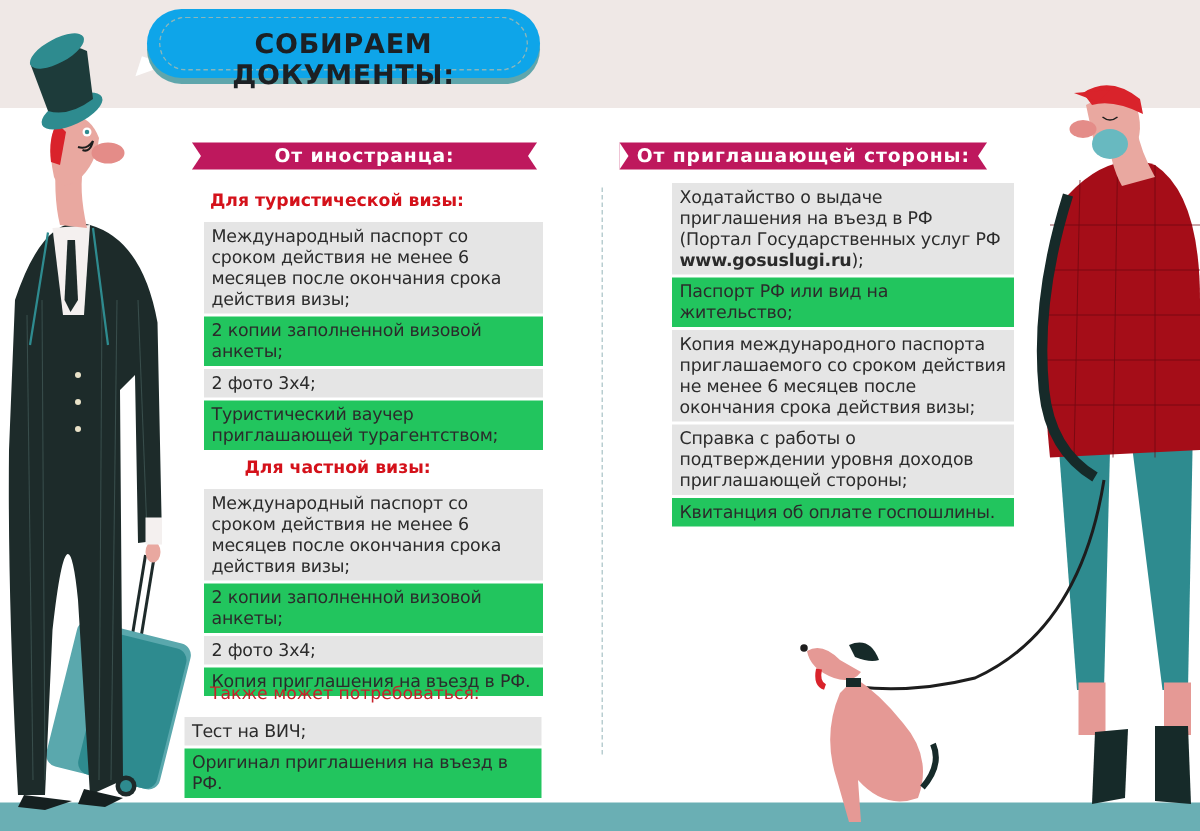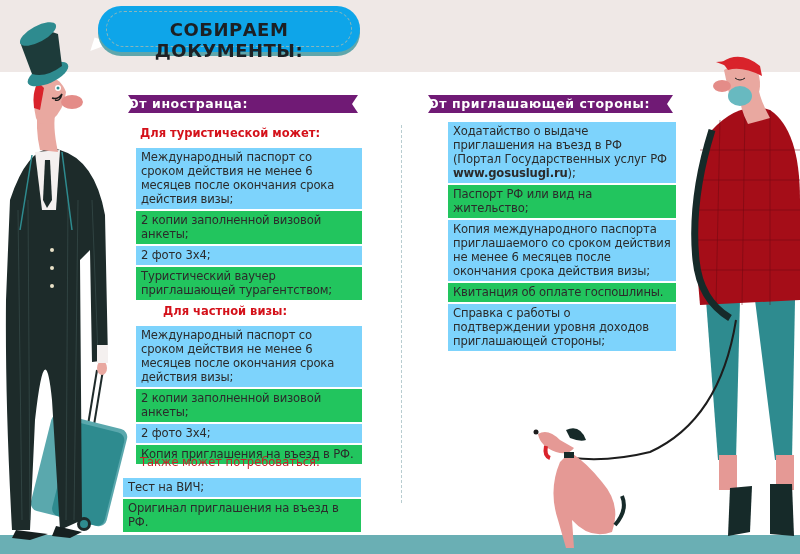--- a/index.html
+++ b/index.html
@@ -38,46 +38,46 @@
       transform: rotate(18deg);
     }
     .bubble-title {
       position: absolute; left: 0; right: 0; top: 13px; text-align: center;
       font-family: "DejaVu Sans", sans-serif; font-weight: bold; font-size: 18px;
       letter-spacing: 0.5px; color: #1c2024;
     }
 
     
     .ribbon {
-      position: absolute; height: 18px; background: #701a75; color: #fff;
-      font-weight: bold; font-size: 12.5px; line-height: 18px;
+      position: absolute; height: 18px; background: #be185d; color: #fff;
+      font-weight: bold; font-size: 12.5px; text-align: center; line-height: 18px;
       letter-spacing: 0.6px;
     }
     .ribbon::before, .ribbon::after {
       content: ""; position: absolute; top: 0; width: 0; height: 0;
       border-top: 9px solid transparent; border-bottom: 9px solid transparent;
     }
     .ribbon::before { left: 0; border-left: 6px solid #fff; }
     .ribbon::after { right: 0; border-right: 6px solid #fff; }
     .ribbon-left { left: 128px; top: 95px; width: 230px; }
-    .ribbon-right { left: 428px; top: 95px; width: 245px; }
+    .ribbon-right { left: 413px; top: 95px; width: 245px; }
 
     .section-heading {
       position: absolute; font-weight: bold; font-size: 11.5px; color: #d4111a;
     }
     .section-heading.plain { font-weight: normal; color: #c8202a; text-align: center; }
 
     .list { position: absolute; }
     .list-item {
       font-size: 11.6px; line-height: 14px; color: #2b2b2b;
       padding: 2px 5px 3px 5px; margin-bottom: 2px;
       font-family: "DejaVu Sans", sans-serif;
       letter-spacing: -0.15px;
     }
-    .list-item.odd { background: #7dd3fc; }
+    .list-item.odd { background: #e5e5e5; }
     .list-item.even { background: #22c55e; }
     .list-item b { font-weight: bold; }
 
     .divider {
       position: absolute; left: 401px; top: 125px; height: 378px; width: 0;
       border-left: 1.5px dashed #b8cdd0;
     }
 
     svg { position: absolute; overflow: visible; }
   </style>
@@ -89,21 +89,21 @@
 <div class="ground"></div>
 
 <div class="bubble-tail"></div>
 <div class="bubble">
   <div class="bubble-title">СОБИРАЕМ ДОКУМЕНТЫ:</div>
 </div>
 
 <div class="ribbon ribbon-left">От иностранца:</div>
 <div class="ribbon ribbon-right">От приглашающей стороны:</div>
 
-<div class="section-heading" style="left:140px; top:126px;">Для туристической может:</div>
+<div class="section-heading" style="left:140px; top:126px;">Для туристической визы:</div>
 <div class="list" style="left:136px; top:148px; width:226px;">
   <div class="list-item odd">Международный паспорт со сроком действия не менее 6 месяцев после окончания срока действия визы;</div>
   <div class="list-item even">2 копии заполненной визовой анкеты;</div>
   <div class="list-item odd">2 фото 3x4;</div>
   <div class="list-item even">Туристический ваучер приглашающей турагентством;</div>
 </div>
 
 <div class="section-heading" style="left:140px; top:304px;margin-left:23px;">Для частной визы:</div>
 <div class="list" style="left:136px; top:326px; width:226px;">
   <div class="list-item odd">Международный паспорт со сроком действия не менее 6 месяцев после окончания срока действия визы;</div>
@@ -117,22 +117,22 @@
   <div class="list-item odd">Тест на ВИЧ;</div>
   <div class="list-item even">Оригинал приглашения на въезд в РФ.</div>
 </div>
 
 <div class="divider"></div>
 
 <div class="list" style="left:448px; top:122px; width:228px;">
   <div class="list-item odd"><span>Ходатайство о выдаче приглашения на въезд в РФ (Портал Государственных услуг РФ </span><b>www.gosuslugi.ru</b><span>);</span></div>
   <div class="list-item even">Паспорт РФ или вид на жительство;</div>
   <div class="list-item odd">Копия международного паспорта приглашаемого со сроком действия не менее 6 месяцев после окончания срока действия визы;</div>
+  <div class="list-item odd">Справка с работы о подтверждении уровня доходов приглашающей стороны;</div>
   <div class="list-item even">Квитанция об оплате госпошлины.</div>
-  <div class="list-item odd">Справка с работы о подтверждении уровня доходов приглашающей стороны;</div>
 </div>
 
 <svg width="140" height="554" style="left:0; top:0;" viewBox="0 0 140 554">
 
   <g>
     <line x1="97" y1="370" x2="88" y2="425" stroke="#1e2a2a" stroke-width="2"></line>
     <line x1="103" y1="370" x2="94" y2="425" stroke="#1e2a2a" stroke-width="2"></line>
     <rect x="40" y="420" width="78" height="100" rx="8" fill="#5aa8ad" transform="rotate(14 79 470)"></rect>
     <rect x="62" y="424" width="54" height="96" rx="8" fill="#2e8b8f" transform="rotate(14 79 470)"></rect>
     <circle cx="84" cy="524" r="7" fill="#1e2a2a"></circle>

